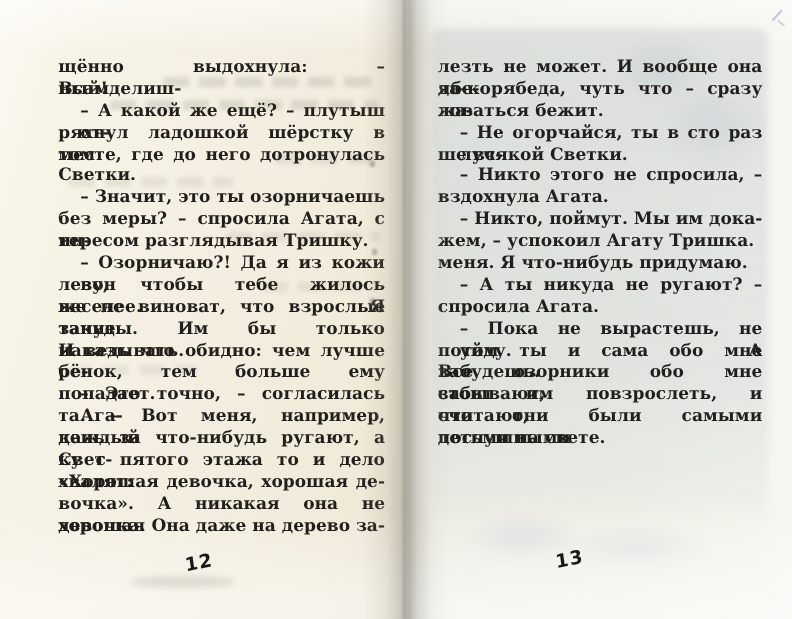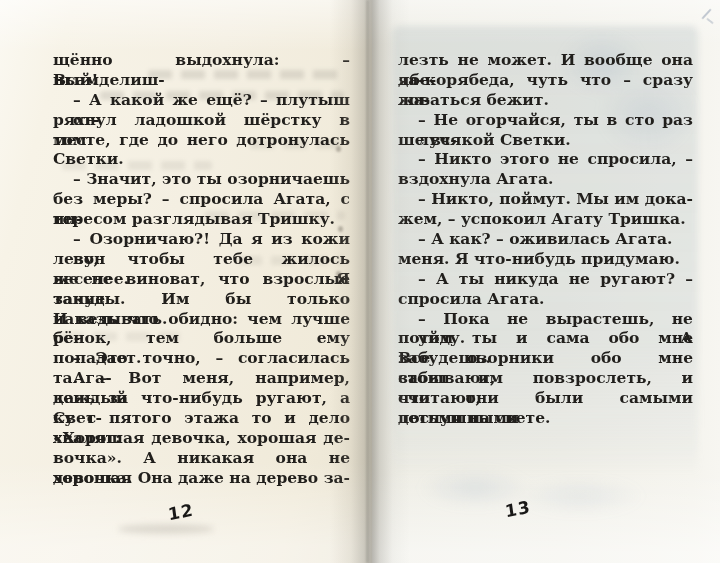--- a/index.html
+++ b/index.html
@@ -161,21 +161,20 @@
     <div class="textblock textblock-right">
         <div class="tline">лезть не может. И вообще она ябе-</div>
         <div class="tline">да-корябеда, чуть что – сразу жа-</div>
         <div class="tline last">ловаться бежит.</div>
         <div class="tline ind">– Не огорчайся, ты в сто раз луч-</div>
         <div class="tline last">ше всякой Светки.</div>
         <div class="tline ind">– Никто этого не спросила, –</div>
         <div class="tline last">вздохнула Агата.</div>
         <div class="tline ind">– Никто, поймут. Мы им дока-</div>
         <div class="tline last">жем, – успокоил Агату Тришка.</div>
-        <div class="tline ind last">– А как? – оживилась Агата.</div>
         <div class="tline last">меня. Я что-нибудь придумаю.</div>
         <div class="tline ind">– А ты никуда не ругают? –</div>
         <div class="tline last">спросила Агата.</div>
         <div class="tline ind">– Пока не вырастешь, не уйду. А</div>
         <div class="tline last">потом ты и сама обо мне забудешь.</div>
         <div class="tline">Все озорники обо мне забывают,</div>
         <div class="tline">стоит им повзрослеть, и считают,</div>
         <div class="tline">что они были самыми послушными</div>
         <div class="tline last">детьми на свете.</div>
       </div>

